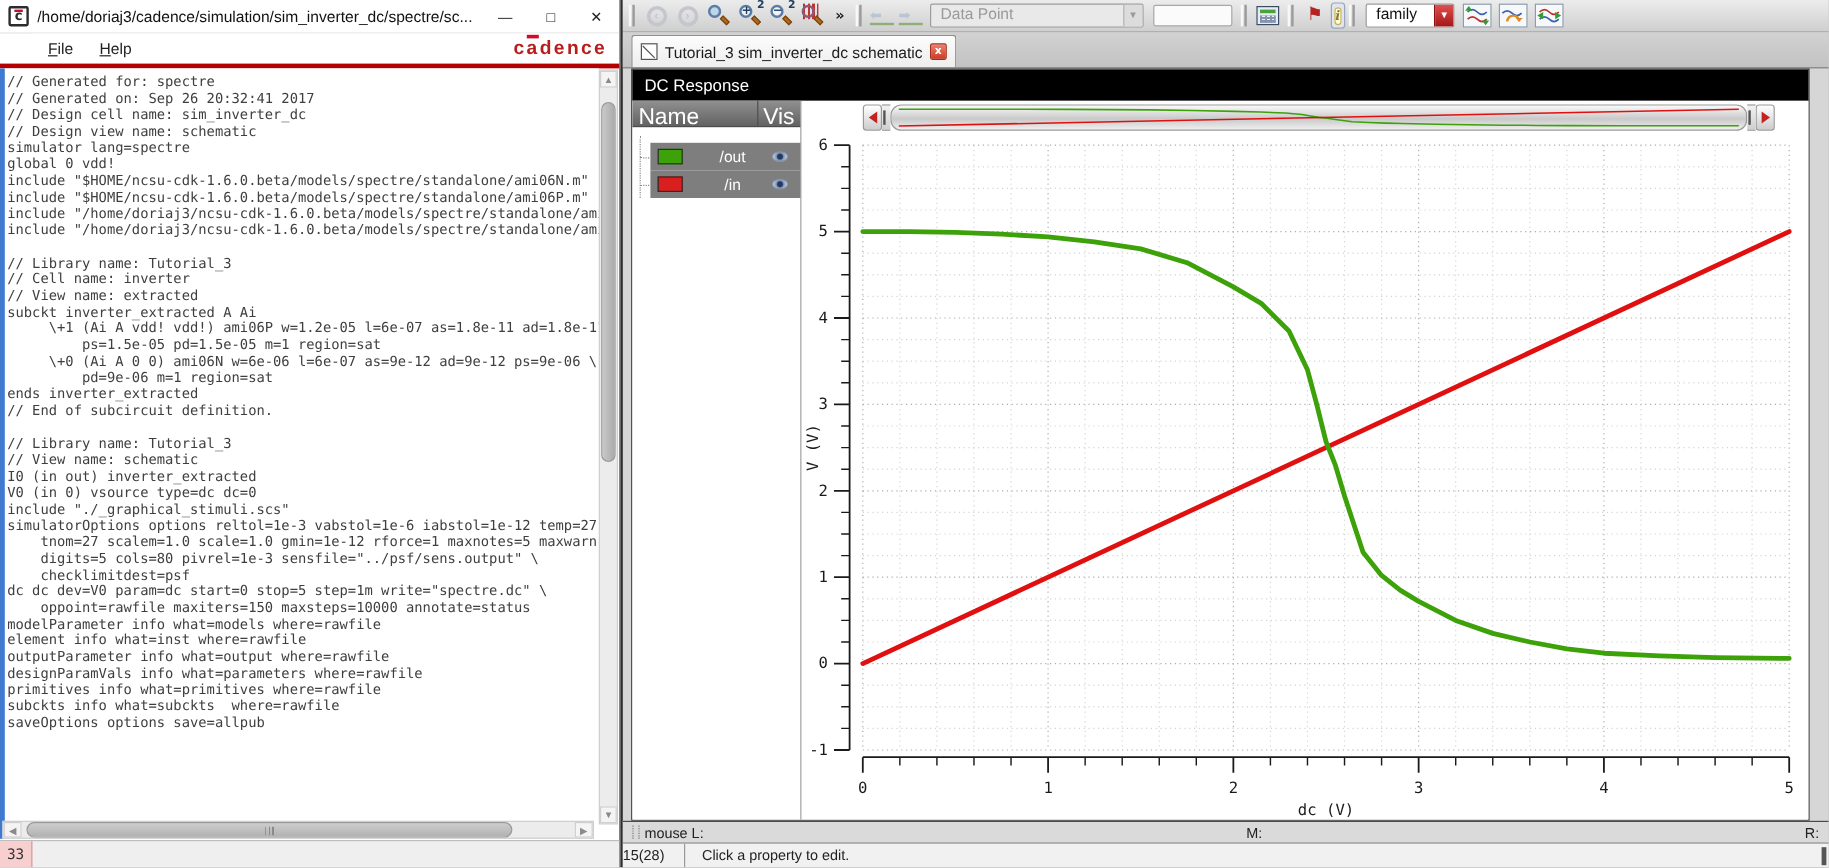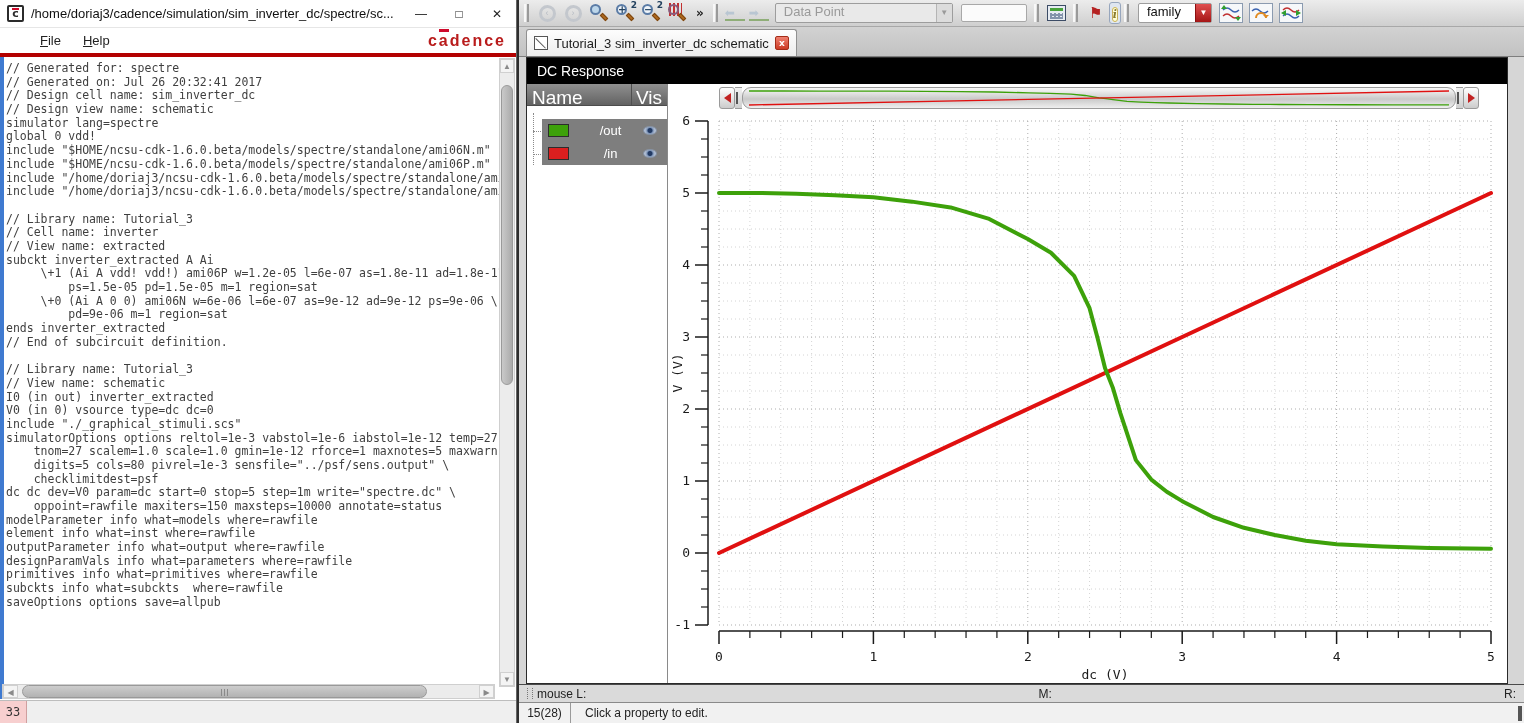--- a/index.html
+++ b/index.html
@@ -102,21 +102,21 @@
   .sgrip { width:7px; background:linear-gradient(#f2f2f2,#cfcfcf); border-top:1px solid #9a9a9a; border-bottom:1px solid #9a9a9a; position:relative; }
   .sgrip::after { content:""; position:absolute; left:1px; top:4px; bottom:4px; width:3px; border-left:2px solid #555; }
   .strip-body { flex:1; background:linear-gradient(#fafafa 0%,#c9c9c9 55%,#efefef 100%); border:1px solid #9a9a9a; border-radius:9px; position:relative; overflow:hidden; }
   .strip-body svg { position:absolute; left:0; top:0; }
   #main-plot { position:absolute; left:0; top:0; }
 
   .rw-mousebar { height:18px; background:#dadada; border-top:1px solid #4a4a4a; display:flex; align-items:center; font-size:12px; color:#222; padding:0 8px; }
   .dotgrip { width:6px; height:11px; border-left:1px dotted #777; border-right:1px dotted #777; margin-right:4px; }
   .rw-mousebar .m { flex:1; text-align:center; }
   .rw-statusbar { height:21px; background:#f1f1f1; border-top:1px solid #8a8a8a; display:flex; align-items:center; font-size:12px; color:#222; }
-  .statcell { width:52px; text-align:center; border-right:1px solid #9a9a9a; height:100%; line-height:20px; }
+  .statcell { width:52px; text-align:left; border-right:1px solid #9a9a9a; height:100%; line-height:20px; }
   .stathint { padding-left:14px; flex:1; }
   .statgrip { width:4px; height:15px; background:#555; margin-right:2px; }
 </style>
 </head>
 <body>
 
 <div class="screen">
 
   <div class="lw">
     <div class="lw-titlebar">
@@ -127,21 +127,21 @@
       <span class="wbtn">✕</span>
     </div>
     <div class="lw-menubar">
       <span class="menu-item">File</span>
       <span class="menu-item">Help</span>
       <span class="cdslogo"><span>c</span><span class="a"><b></b><span>a</span></span><span>dence</span></span>
     </div>
     <div class="lw-redline"></div>
     <div class="lw-body" id="code-area">
         <div class="code-line">// Generated for: spectre</div>
-        <div class="code-line">// Generated on: Jul 26 20:32:41 2017</div>
+        <div class="code-line">// Generated on: Sep 26 20:32:41 2017</div>
         <div class="code-line">// Design cell name: sim_inverter_dc</div>
         <div class="code-line">// Design view name: schematic</div>
         <div class="code-line">simulator lang=spectre</div>
         <div class="code-line">global 0 vdd!</div>
         <div class="code-line">include "$HOME/ncsu-cdk-1.6.0.beta/models/spectre/standalone/ami06N.m"</div>
         <div class="code-line">include "$HOME/ncsu-cdk-1.6.0.beta/models/spectre/standalone/ami06P.m"</div>
         <div class="code-line">include "/home/doriaj3/ncsu-cdk-1.6.0.beta/models/spectre/standalone/ami06N.m"</div>
         <div class="code-line">include "/home/doriaj3/ncsu-cdk-1.6.0.beta/models/spectre/standalone/ami06P.m"</div>
         <div class="code-line"> </div>
         <div class="code-line">// Library name: Tutorial_3</div>

